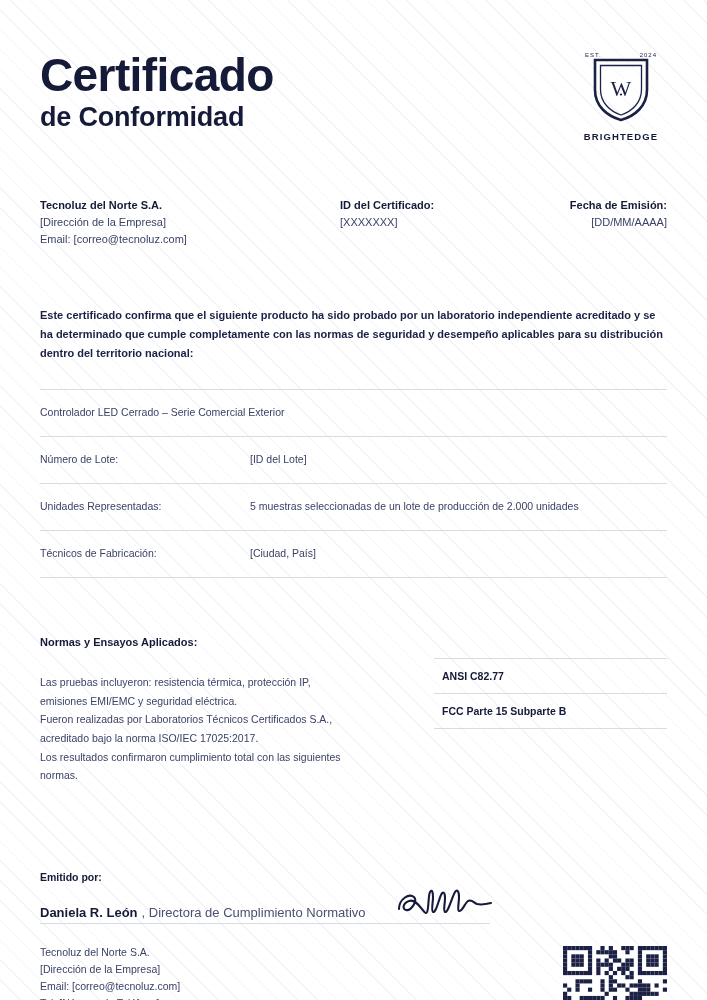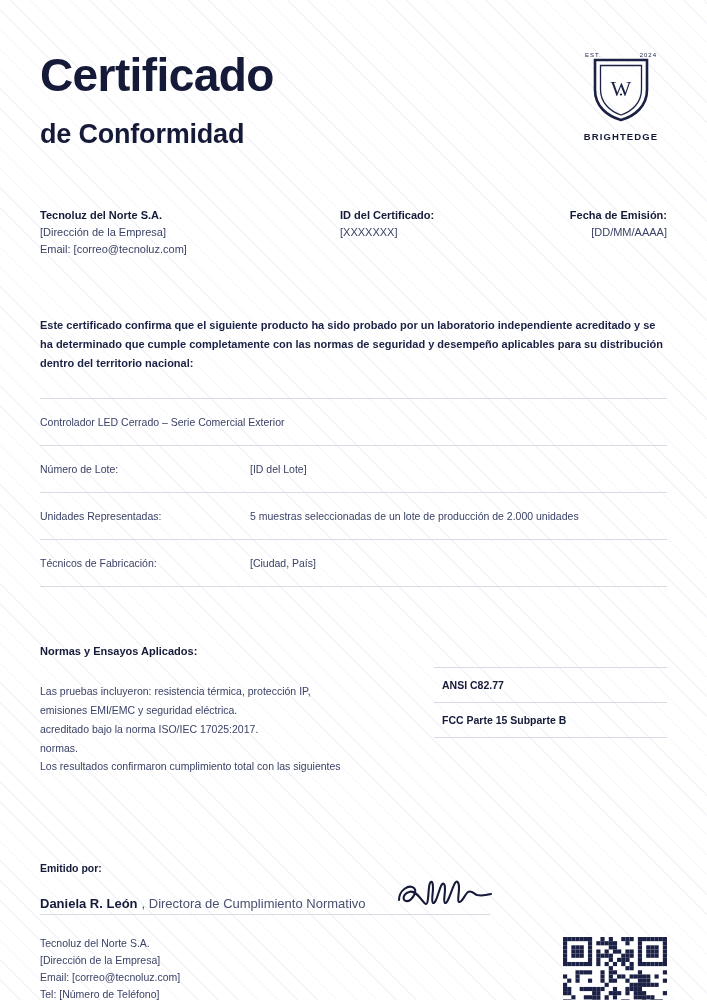--- a/index.html
+++ b/index.html
@@ -53,21 +53,21 @@
     line-height: 1.04;
     color: #151a38;
     margin: 0;
   }
   .title-sub {
     font-size: 27px;
     font-weight: bold;
     letter-spacing: -0.2px;
     line-height: 1.25;
     color: #151a38;
-    margin: 18px 0 0 0;
+    margin: 1px 0 0 0;
   }
 
   .logo-block {
     width: 92px;
     text-align: center;
     padding-top: 6px;
   }
   .logo-shield { display: block; margin: 0 auto; }
   .logo-word {
     margin-top: 7px;
@@ -263,23 +263,24 @@
       <div class="tvalue">[Ciudad, País]</div>
     </div>
   </div>
 
   <div class="standards">
     <div class="std-left">
       <div class="std-heading">Normas y Ensayos Aplicados:</div>
       <div class="std-body">
         <div>Las pruebas incluyeron: resistencia térmica, protección IP,</div>
         <div>emisiones EMI/EMC y seguridad eléctrica.</div>
+        <div>Fueron realizadas por Laboratorios Técnicos Certificados S.A.,</div>
         <div>acreditado bajo la norma ISO/IEC 17025:2017.</div>
+        <div>Los resultados confirmaron cumplimiento total con las siguientes</div>
         <div>normas.</div>
-        <div>Los resultados confirmaron cumplimiento total con las siguientes</div>
       </div>
     </div>
     <div class="std-right">
       <div class="std-item">ANSI C82.77</div>
       <div class="std-item">FCC Parte 15 Subparte B</div>
     </div>
   </div>
 
   <div class="sig-section">
     <div class="sig-heading">Emitido por:</div>

